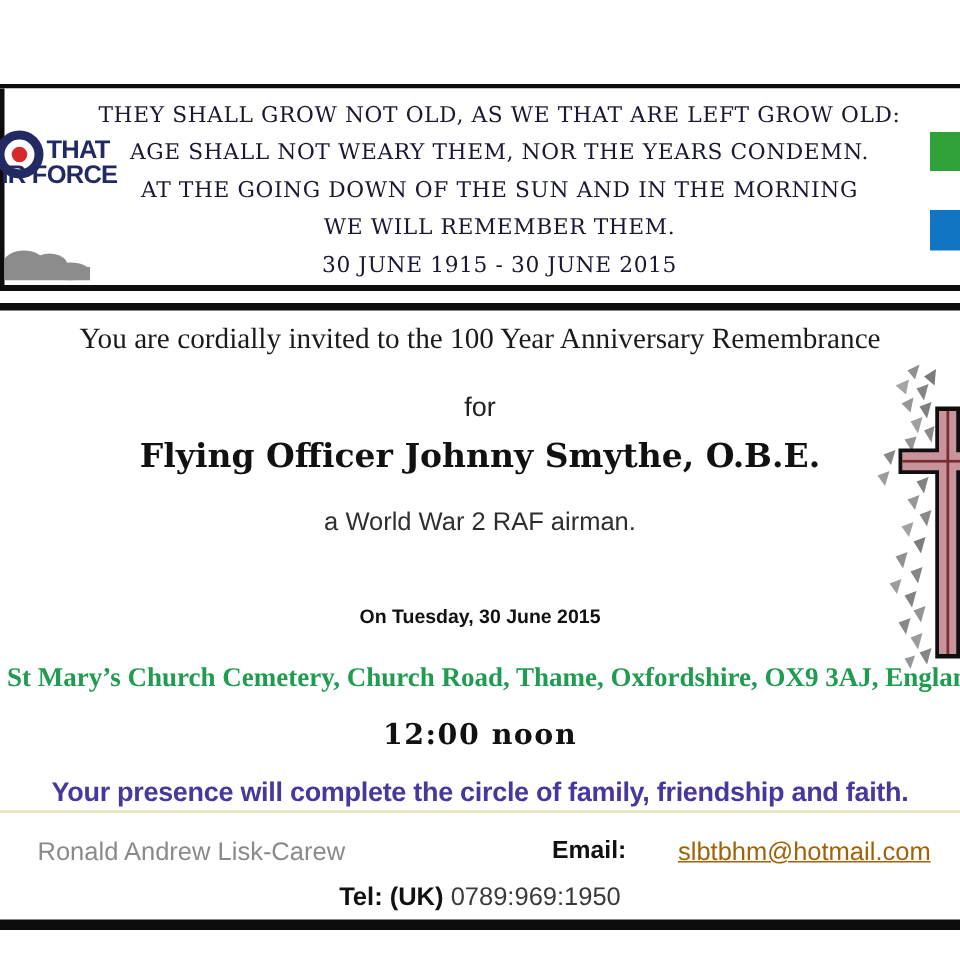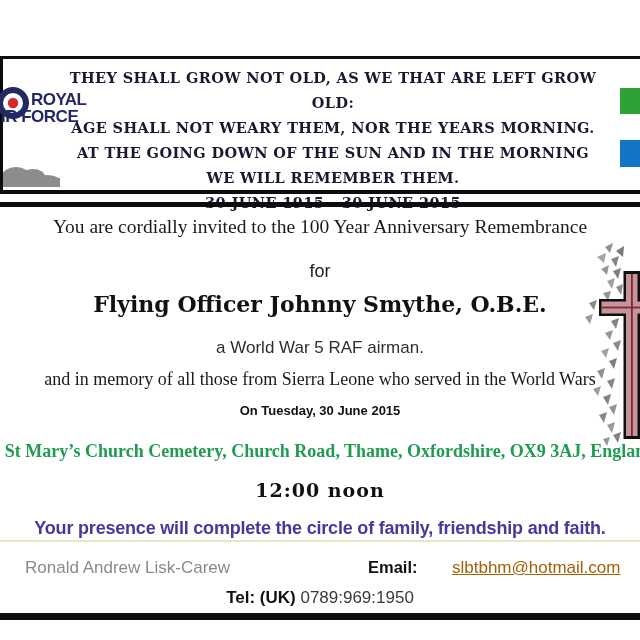--- a/index.html
+++ b/index.html
@@ -4,21 +4,21 @@
 <style>
   html,body{margin:0;padding:0;background:#fff;}
   #page{position:relative;width:640px;height:640px;background:#ffffff;overflow:hidden;
         font-family:"Liberation Sans",sans-serif;}
   
   .hr-top{position:absolute;top:56px;left:0;width:640px;height:3px;background:#0d0d0d;}
   .banner{position:absolute;top:59px;left:0;width:637px;height:131px;border-left:3px solid #0d0d0d;
           border-bottom:4px solid #0d0d0d;background:#fff;}
   .hr-double{position:absolute;top:202px;left:0;width:640px;height:5px;background:#0d0d0d;}
   .quote{position:absolute;top:6px;left:60px;width:540px;text-align:center;
-         font-family:"DejaVu Serif",serif;font-weight:bold;font-size:14.5px;line-height:25px;
+         font-family:"DejaVu Serif",serif;font-weight:normal;font-size:14.5px;line-height:25px;
          color:#181830;letter-spacing:.4px;}
   .roundel{position:absolute;left:-22px;top:12px;}
   .logo-royal{position:absolute;left:28px;top:31px;font-weight:bold;font-size:17px;color:#232a63;
               letter-spacing:-.5px;}
   .logo-force{position:absolute;left:-2px;top:48px;font-weight:bold;font-size:17px;color:#232a63;
               letter-spacing:-.5px;}
   .cloud{position:absolute;left:0;top:99px;}
   .block-green{position:absolute;left:617px;top:29px;width:23px;height:26px;background:#2fa138;}
   .block-blue{position:absolute;left:617px;top:81px;width:23px;height:27px;background:#1274c4;}
   
@@ -51,26 +51,26 @@
 <div id="page">
 
   <div class="hr-top"></div>
 
   <div class="banner">
     <svg class="roundel" width="64" height="64" viewBox="0 0 64 64">
       <circle cx="32" cy="32" r="16" fill="#232a63"></circle>
       <circle cx="32" cy="32" r="10" fill="#ffffff"></circle>
       <circle cx="32" cy="32" r="5.2" fill="#d62a2a"></circle>
     </svg>
-    <div class="logo-royal">ROYAL</div>
+    <div class="logo-royal">THAT</div>
     <div class="logo-force">IR FORCE</div>
 
     <div class="quote">
       <div>THEY SHALL GROW NOT OLD, AS WE THAT ARE LEFT GROW OLD:</div>
-      <div>AGE SHALL NOT WEARY THEM, NOR THE YEARS MORNING.</div>
+      <div>AGE SHALL NOT WEARY THEM, NOR THE YEARS CONDEMN.</div>
       <div>AT THE GOING DOWN OF THE SUN AND IN THE MORNING</div>
       <div>WE WILL REMEMBER THEM.</div>
       <div>30 JUNE 1915  - 30 JUNE 2015</div>
     </div>
 
     <svg class="cloud" width="62" height="29" viewBox="0 0 62 29">
       <g fill="#8c8c8c">
         <ellipse cx="13" cy="18" rx="14" ry="9"></ellipse>
         <ellipse cx="30" cy="19" rx="12" ry="8"></ellipse>
         <ellipse cx="44" cy="23" rx="13" ry="6"></ellipse>
@@ -118,22 +118,21 @@
       <rect x="43" y="31" width="11.5" height="162" fill="#c9939b"></rect>
       <rect x="18.5" y="58.5" width="38.5" height="12" fill="#c9939b"></rect>
       <rect x="48" y="31" width="1.8" height="162" fill="#7a2b31"></rect>
       <rect x="18.5" y="63.6" width="38.5" height="1.8" fill="#7a2b31"></rect>
     </g>
   </svg>
 
   <div class="line l-invite">You are cordially invited to the 100 Year Anniversary Remembrance</div>
   <div class="line l-for">for</div>
   <div class="line l-honoree">Flying Officer Johnny Smythe, O.B.E.</div>
-  <div class="line l-airman">a World War 5 RAF airman.</div>
-  <div class="line l-memory">and in memory of all those from Sierra Leone who served in the World Wars</div>
+  <div class="line l-airman">a World War 2 RAF airman.</div>
   <div class="line l-date">On Tuesday, 30 June 2015</div>
   <div class="line l-location">St Mary’s Church Cemetery, Church Road, Thame, Oxfordshire, OX9 3AJ, England</div>
   <div class="line l-time">12:00 noon</div>
   <div class="line l-presence">Your presence will complete the circle of family, friendship and faith.</div>
 
   <div class="rule-faint"></div>
 
   <div class="c-name">Ronald Andrew Lisk-Carew</div>
   <div class="c-email-label">Email:</div>
   <a class="c-email">slbtbhm@hotmail.com</a>

